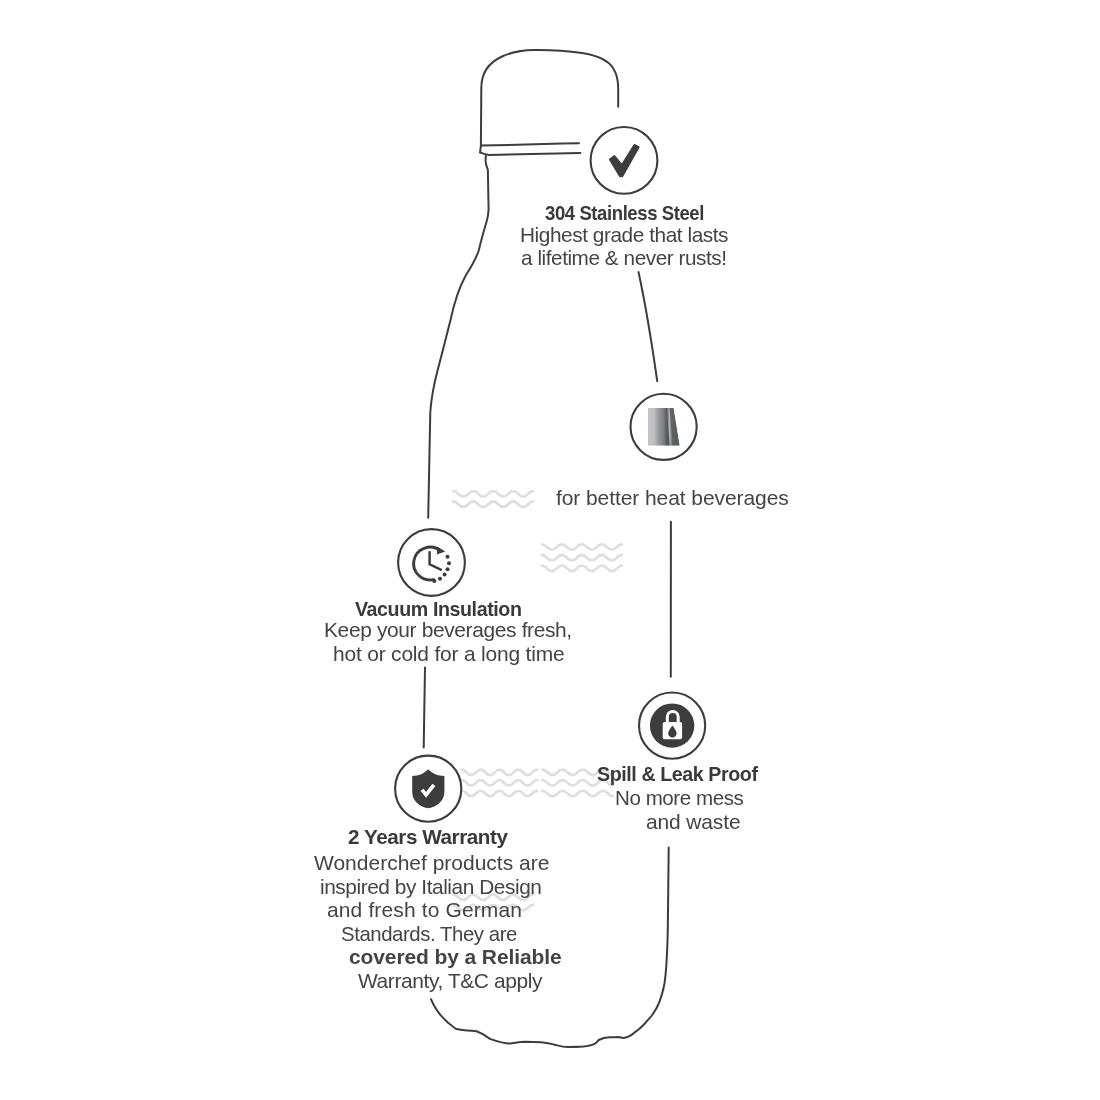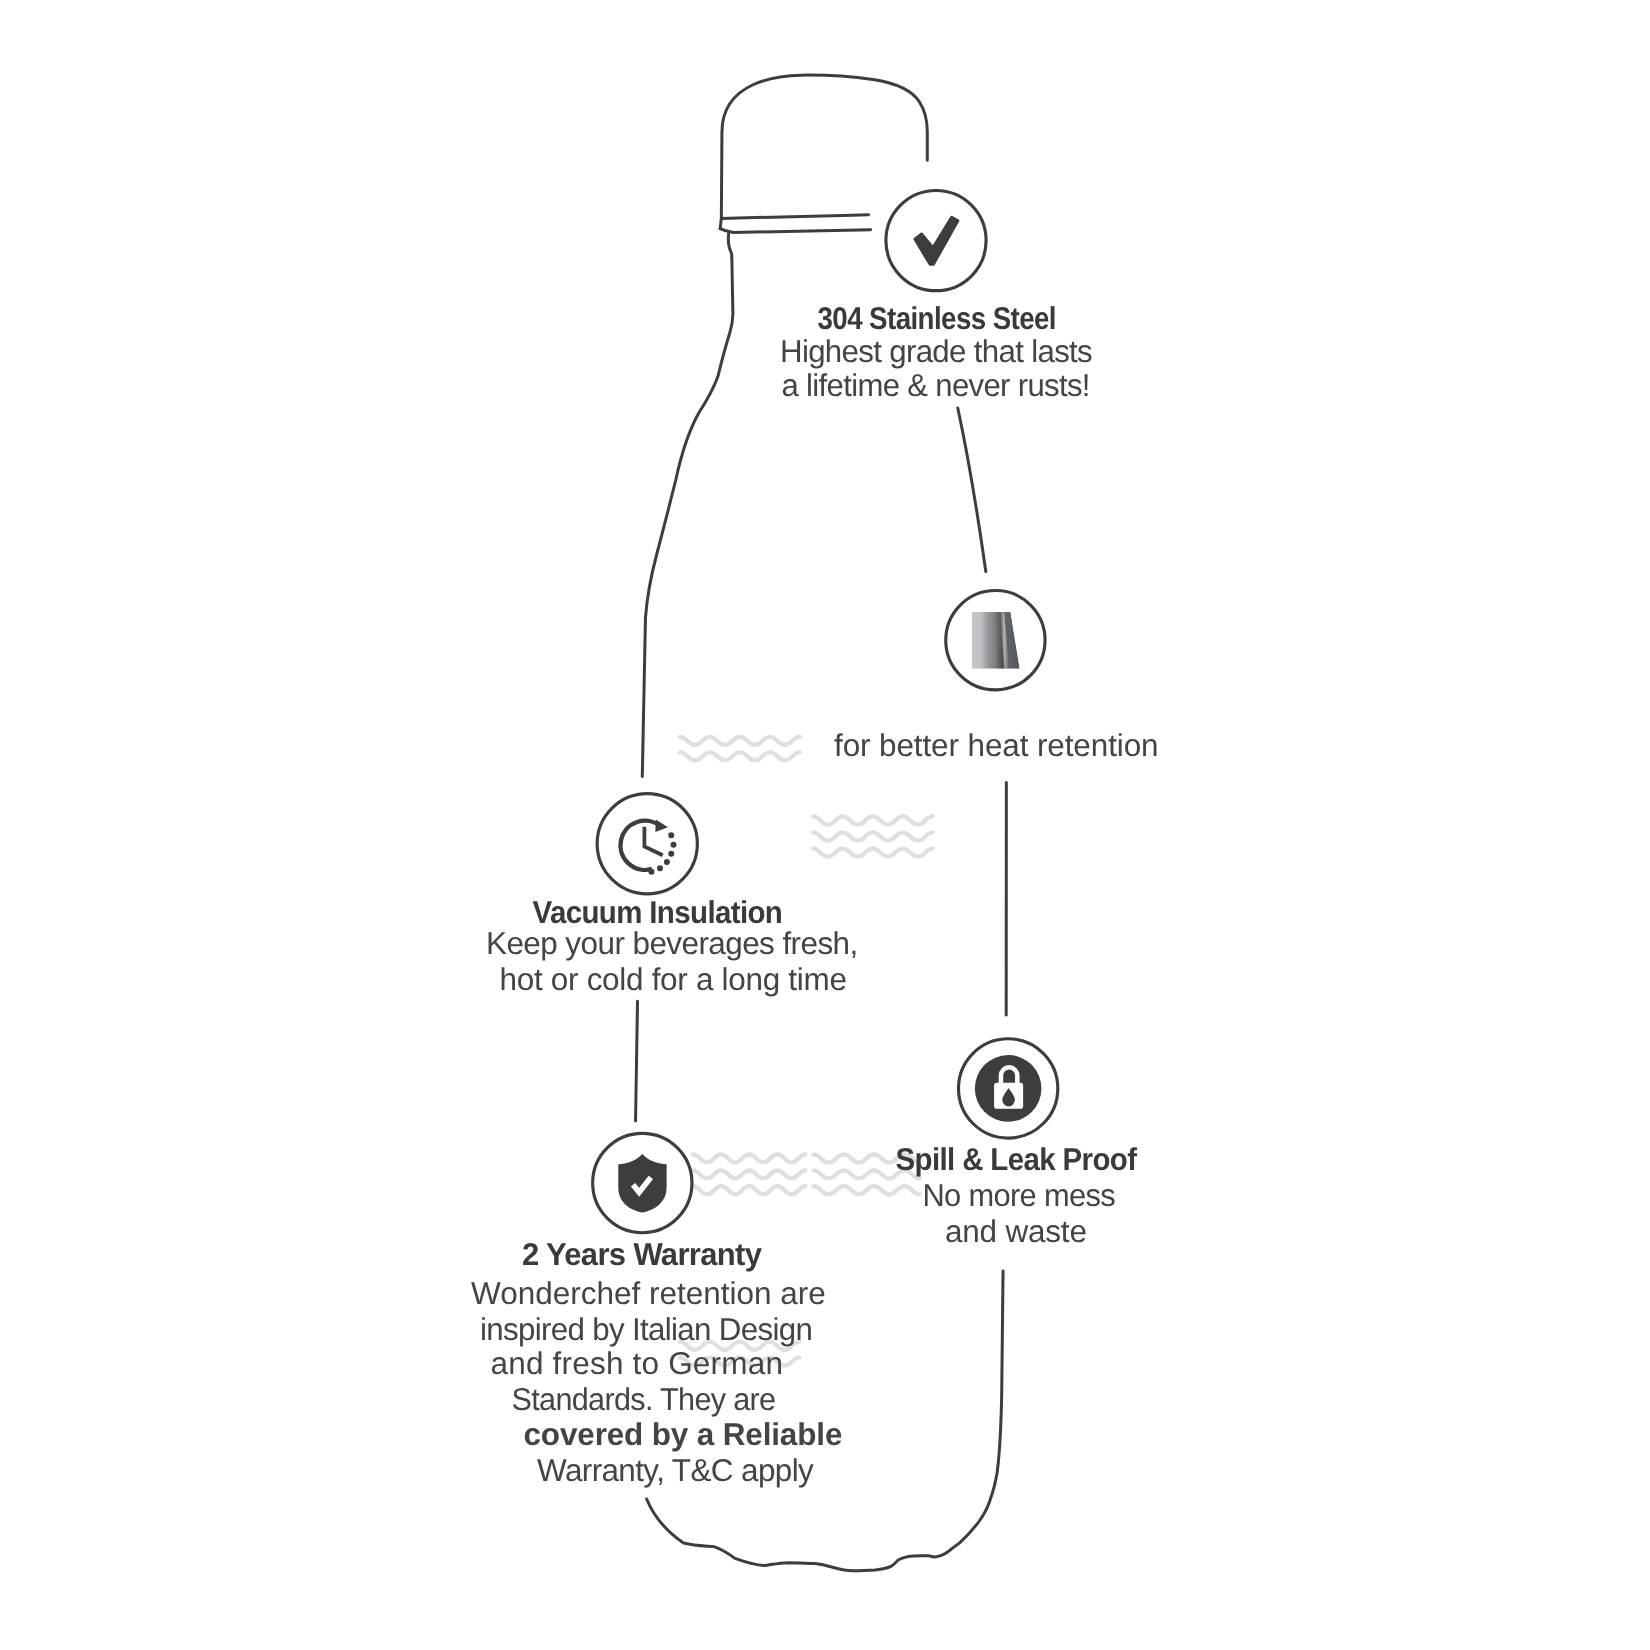--- a/index.html
+++ b/index.html
@@ -155,29 +155,29 @@
              C 437.9 806.6 444.4 800.3 444.4 791.8
              L444.4 776.1 C 437.7 775.9 432.2 773.5 428.2 769.3 Z" fill="#3d3d3f"></path>
     <path d="M422.0 789.8 L426.1 794.8 L433.9 784.9" fill="none" stroke="#ffffff" stroke-width="3.7" stroke-linecap="butt" stroke-linejoin="miter"></path>
   </g>
 </svg>
 
 <div id="textlayer">
       <div class="txt title" style="left: 544.8px; top: 202.1px; visibility: visible; letter-spacing: -0.45px; transform: scaleX(0.8805); transform-origin: 0px 100%; line-height: 21px;">304 Stainless Steel</div>
       <div class="txt desc" style="left: 520.05px; top: 223.6px; visibility: visible; letter-spacing: -0.45px; transform: scaleX(0.9915); transform-origin: 0px 100%; line-height: 21px;">Highest grade that lasts</div>
       <div class="txt desc" style="left: 521.3px; top: 247.2px; visibility: visible; letter-spacing: -0.45px; transform: scaleX(0.9874); transform-origin: 0px 100%; line-height: 21px;">a lifetime &amp; never rusts!</div>
-      <div class="txt desc" style="left: 555.5px; top: 486.9px; visibility: visible; letter-spacing: -0.076px; transform: scaleX(0.9996); transform-origin: 0px 100%; line-height: 21px;">for better heat retention</div>
+      <div class="txt desc" style="left: 555.5px; top: 486.9px; visibility: visible; letter-spacing: -0.076px; transform: scaleX(0.9996); transform-origin: 0px 100%; line-height: 21px;">for better heat beverages</div>
       <div class="txt title" style="left: 354.95px; top: 598.4px; visibility: visible; letter-spacing: -0.45px; transform: scaleX(0.9358); transform-origin: 0px 100%; line-height: 21px;">Vacuum Insulation</div>
       <div class="txt desc" style="left: 323.5px; top: 619.4px; visibility: visible; letter-spacing: -0.377px; transform: scaleX(0.9985); transform-origin: 0px 100%; line-height: 21px;">Keep your beverages fresh,</div>
       <div class="txt desc" style="left: 333px; top: 643.3px; visibility: visible; letter-spacing: -0.199px; transform: scaleX(0.9992); transform-origin: 0px 100%; line-height: 21px;">hot or cold for a long time</div>
       <div class="txt title" style="left: 597.4px; top: 763.2px; visibility: visible; letter-spacing: -0.45px; transform: scaleX(0.9357); transform-origin: 0px 100%; line-height: 21px;">Spill &amp; Leak Proof</div>
       <div class="txt desc" style="left: 614.5px; top: 787.1px; visibility: visible; letter-spacing: -0.45px; transform: scaleX(0.9788); transform-origin: 0px 100%; line-height: 21px;">No more mess</div>
-      <div class="txt desc" style="left: 630px; top: 811.1px; visibility: visible; letter-spacing: -0.126px; transform: scaleX(0.9986); transform-origin: 0px 100%; line-height: 21px;">and waste</div>
+      <div class="txt desc" style="left: 646px; top: 811.1px; visibility: visible; letter-spacing: -0.126px; transform: scaleX(0.9986); transform-origin: 0px 100%; line-height: 21px;">and waste</div>
       <div class="txt title" style="left: 348.2px; top: 826.4px; visibility: visible; letter-spacing: -0.45px; transform: scaleX(0.9844); transform-origin: 0px 100%; line-height: 21px;">2 Years Warranty</div>
-      <div class="txt desc" style="left: 314px; top: 852px; visibility: visible; letter-spacing: -0.001px; transform: scaleX(1); transform-origin: 0px 100%; line-height: 21px;">Wonderchef retention are</div>
+      <div class="txt desc" style="left: 314px; top: 852px; visibility: visible; letter-spacing: -0.001px; transform: scaleX(1); transform-origin: 0px 100%; line-height: 21px;">Wonderchef products are</div>
       <div class="txt desc" style="left: 319.85px; top: 875.5px; visibility: visible; letter-spacing: -0.45px; transform: scaleX(0.9933); transform-origin: 0px 100%; line-height: 21px;">inspired by Italian Design</div>
       <div class="txt desc" style="left: 326.7px; top: 899.2px; visibility: visible; letter-spacing: 0.124px; transform: scaleX(1.0006); transform-origin: 0px 100%; line-height: 21px;">and fresh to German</div>
       <div class="txt desc" style="left: 341.2px; top: 922.7px; visibility: visible; letter-spacing: -0.45px; transform: scaleX(0.9703); transform-origin: 0px 100%; line-height: 21px;">Standards. They are</div>
       <div class="txt desc" style="left: 349px; top: 946.3px; visibility: visible; letter-spacing: -0.103px; transform: scaleX(0.9995); transform-origin: 0px 100%; line-height: 21px; font-weight: bold;">covered by a Reliable</div>
       <div class="txt desc" style="left: 358px; top: 970.3px; visibility: visible; letter-spacing: -0.404px; transform: scaleX(0.9978); transform-origin: 0px 100%; line-height: 21px;">Warranty, T&amp;C apply</div>
     </div>
 
 </div>
 
 </body></html>

